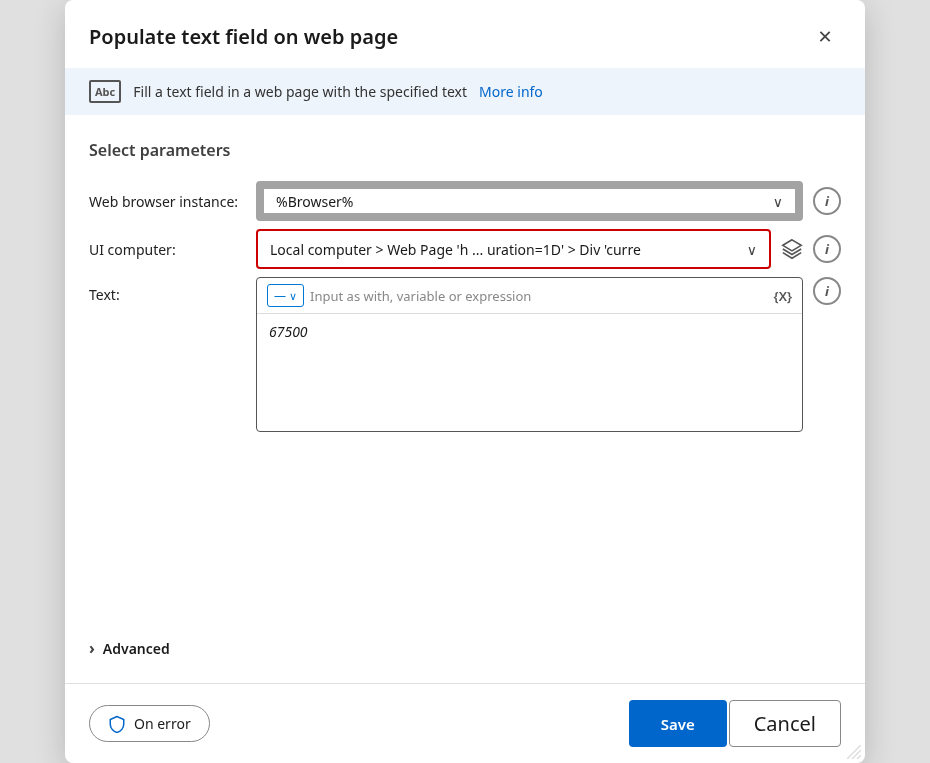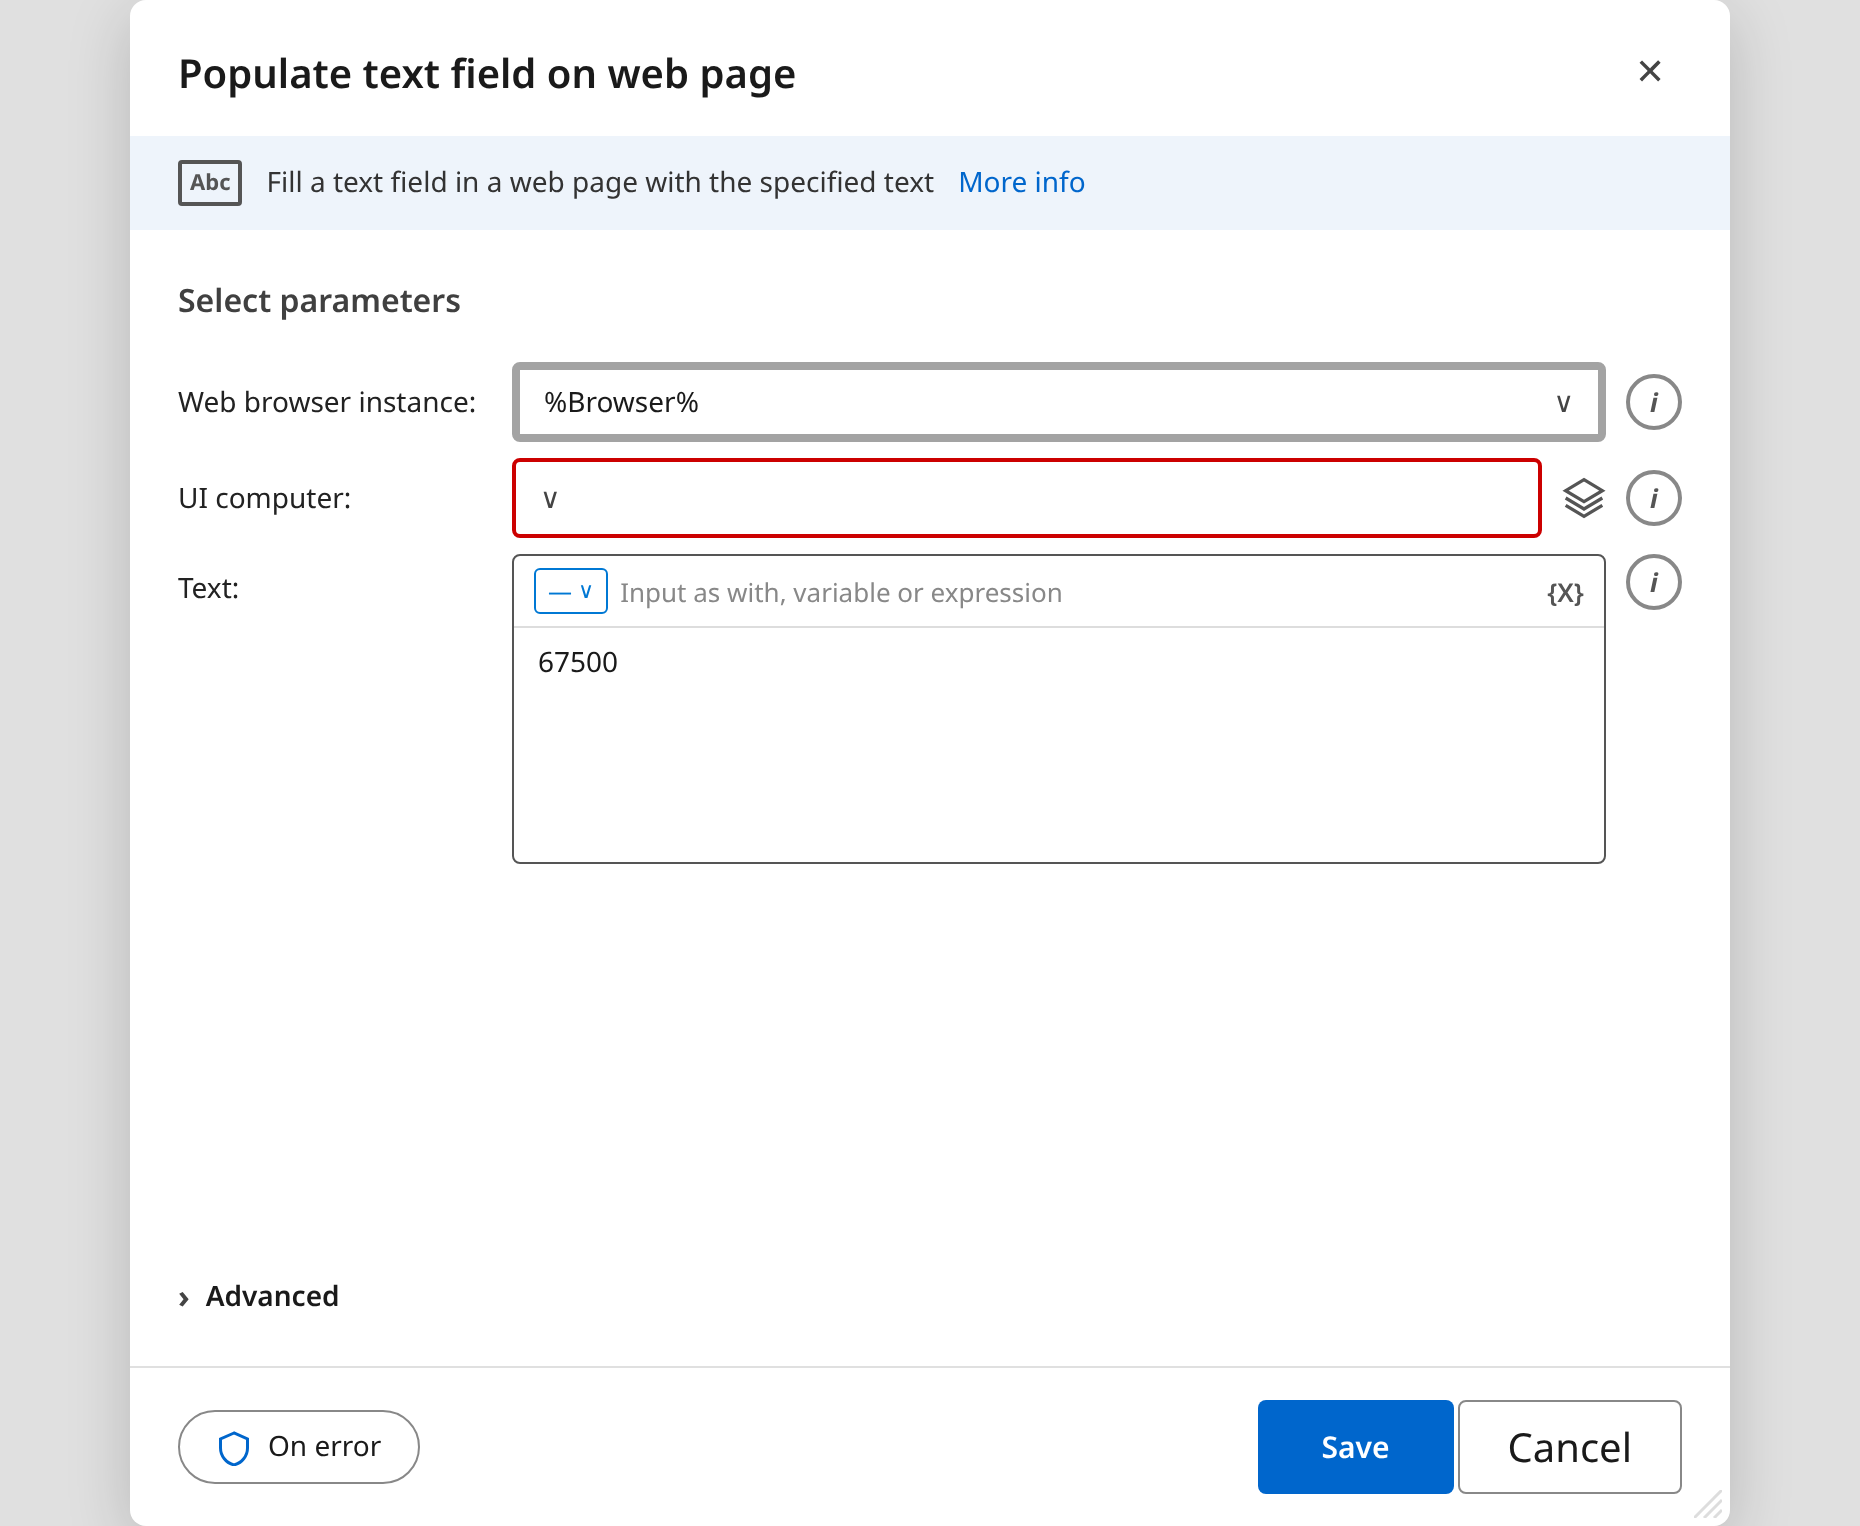--- a/index.html
+++ b/index.html
@@ -136,21 +136,21 @@
       gap: 10px;
     }
 
     .form-row.text-row .form-control-wrapper {
       align-items: flex-start;
     }
 
     
     .select-box {
       flex: 1;
-      border: 4px solid #a3a3a3;
+      border: 8px solid #a3a3a3;
       border-radius: 4px;
       padding: 8px 12px;
       font-size: 14px;
       color: #1a1a1a;
       background: #fff;
       display: flex;
       align-items: center;
       justify-content: space-between;
       cursor: pointer;
       height: 40px;
@@ -258,20 +258,21 @@
       border: none;
       background: transparent;
       cursor: pointer;
       font-weight: 600;
     }
 
     .text-content {
       padding: 8px 12px;
       font-size: 14px;
       color: #1a1a1a;
+      font-style: italic;
     }
 
     
     .advanced-section {
       padding: 0 24px;
       margin-bottom: 16px;
     }
 
     .advanced-toggle {
       display: flex;
@@ -388,20 +389,21 @@
         <button class="info-circle">
           <span>i</span>
         </button>
       </div>
     </div>
 
     <div class="form-row">
       <span class="form-label">UI computer:</span>
       <div class="form-control-wrapper">
         <div class="ui-element-box">
+          <span class="ui-element-text">Local computer &gt; Web Page 'h ... uration=1D' &gt; Div 'curre</span>
           <div class="ui-element-icons">
             <span class="chevron-down">∨</span>
           </div>
         </div>
 
         <button style="border:none;background:transparent;cursor:pointer;font-size:18px;color:#555;display:flex;align-items:center;">
           <svg width="22" height="22" viewBox="0 0 24 24" fill="none" stroke="#555" stroke-width="1.8">
             <polygon points="12,2 22,8 12,14 2,8"></polygon>
             <polyline points="2,12 12,18 22,12"></polyline>
             <polyline points="2,16 12,22 22,16"></polyline>

